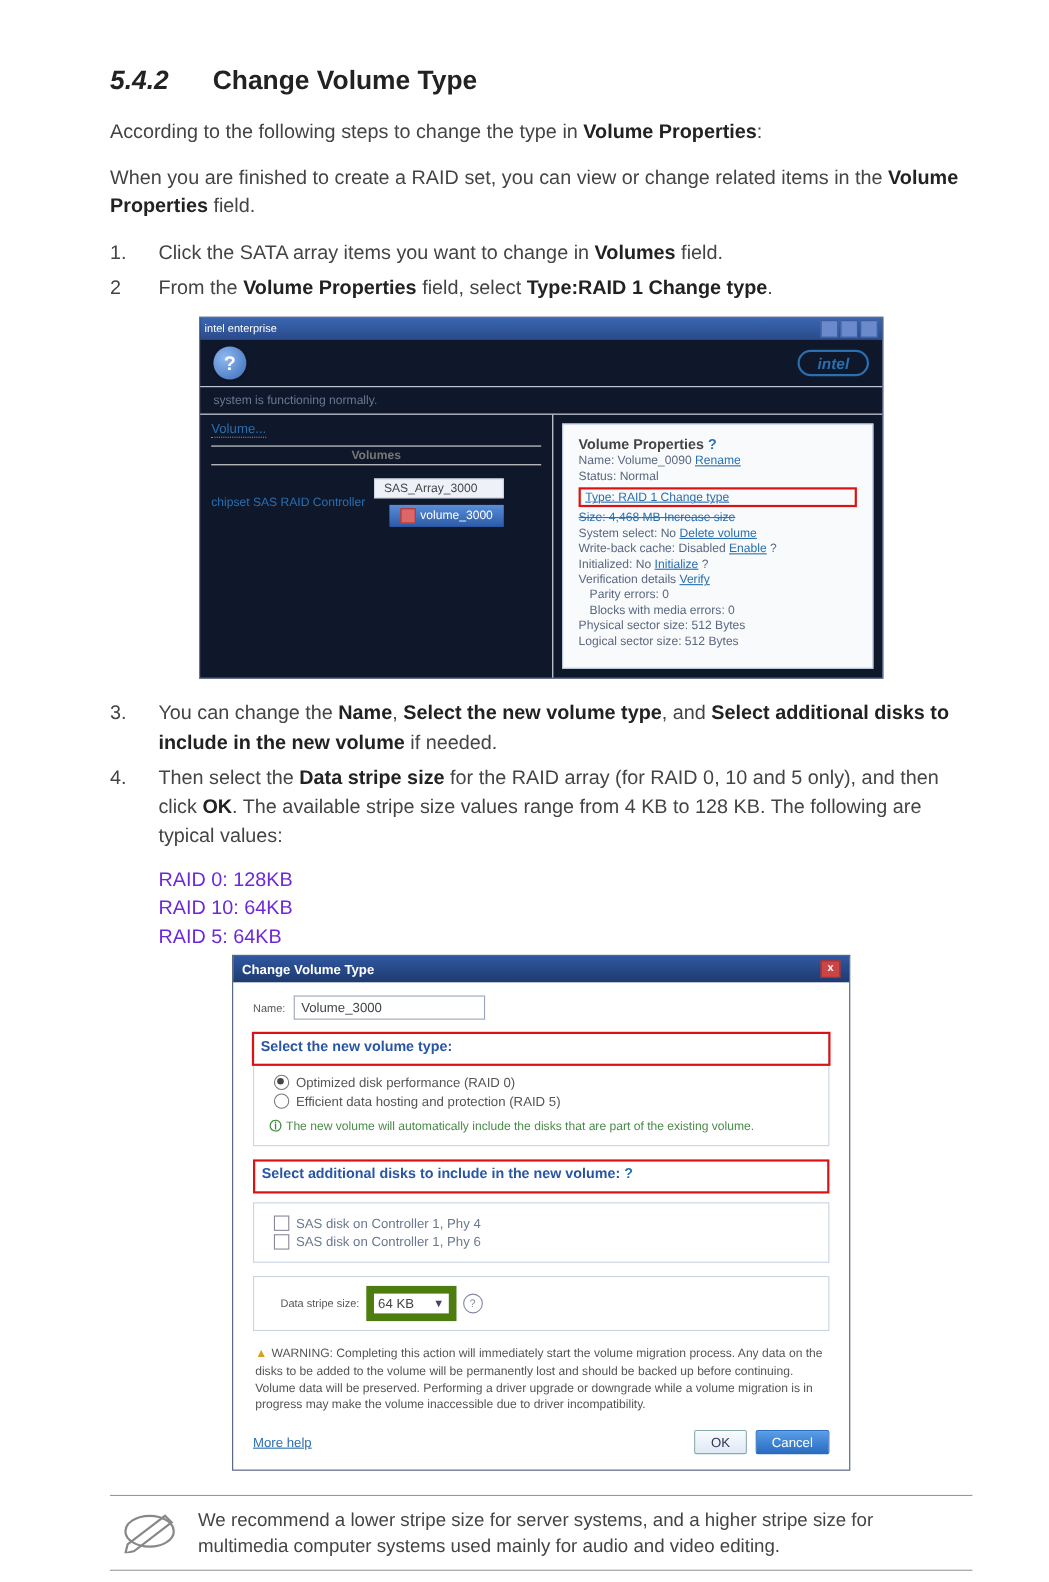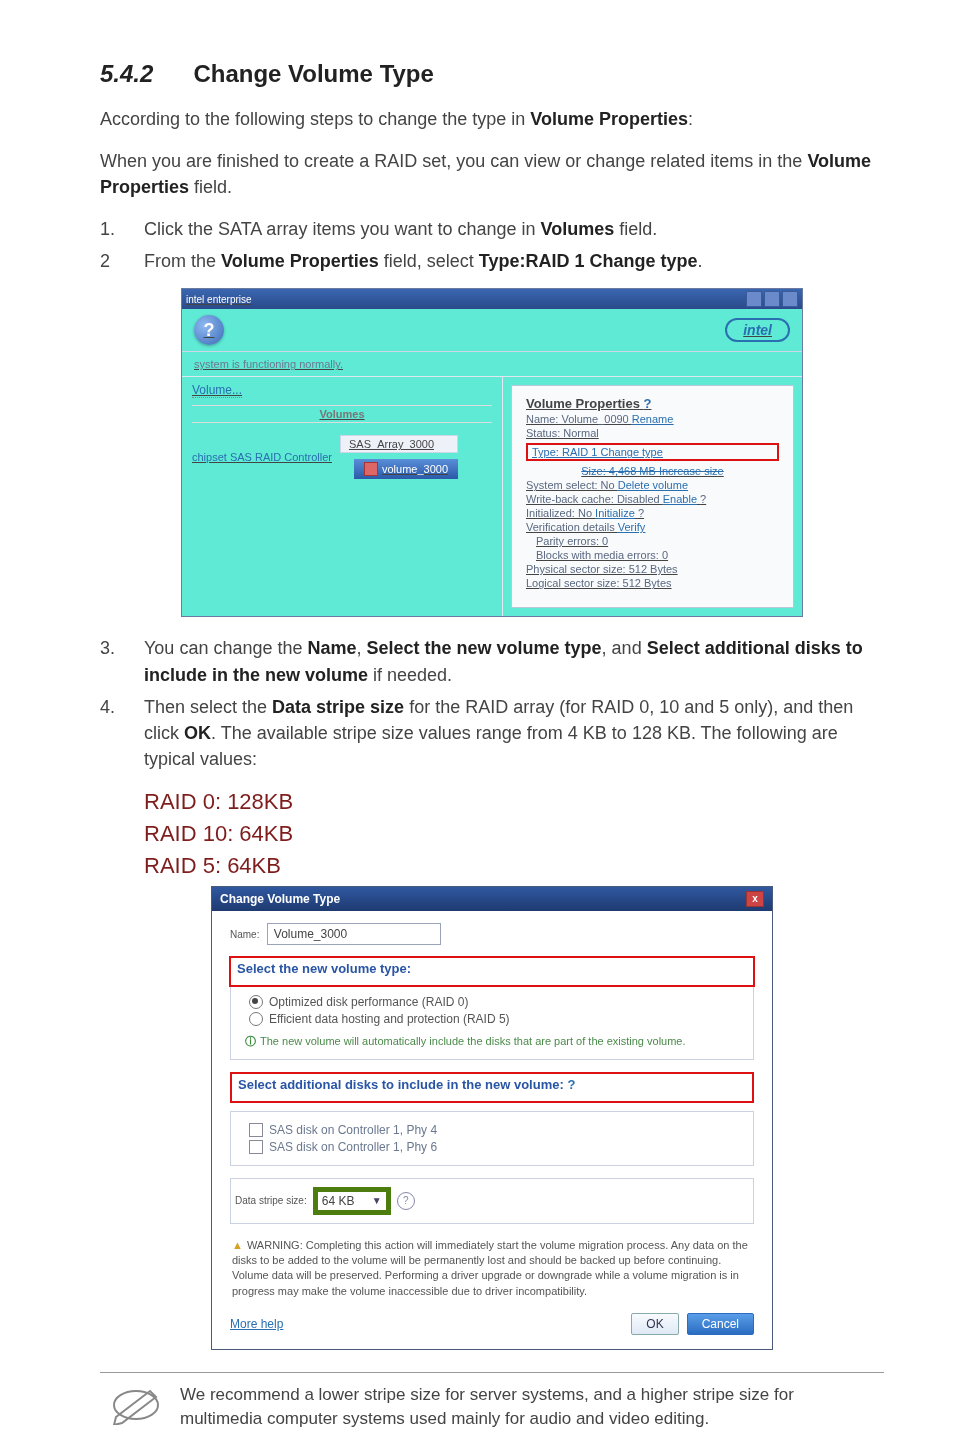--- a/index.html
+++ b/index.html
@@ -35,31 +35,30 @@
   ol.steps li {
     font-size: 18px;
     line-height: 1.45;
     color: #444;
     margin: 0 0 6px 0;
     display: flex;
   }
   ol.steps li .num { width: 44px; flex: 0 0 44px; }
   ol.steps li .txt { flex: 1; }
   ol.steps li .bold { font-weight: bold; color: #222; }
-  .sub-lines { margin-left: 44px; font-size: 22px; line-height: 1.45; color:#7f1d1d; }
+  .sub-lines { margin-left: 44px; font-size: 18px; line-height: 1.45; color:#6d28d9; }
 
   
   .win1-wrap { display:flex; justify-content:center; margin: 6px 0 18px 0; }
   .win1 {
     width: 620px;
     border: 1px solid #6a7aa0;
-    background: #5eead4;
+    background: #0f172a;
     font-size: 12px;
     color: #444;
-    text-decoration: underline;
   }
   .win1-titlebar {
     height: 20px;
     background: linear-gradient(#3a66b0, #2a4a8a);
     display:flex; justify-content: space-between; align-items:center;
     padding: 0 4px;
     color:#fff; font-size:10px;
   }
   .win1-ctrl { display:flex; gap:2px; }
   .win1-ctrl span { width:14px; height:14px; background:#6a8acc; border:1px solid #3a5a9a; display:block; }
@@ -115,21 +114,21 @@
     flex:1;
     padding: 10px 14px 16px 14px;
     background:#f8fafc;
     border:1px solid #bac6da;
     margin:8px;
     font-size: 11px;
     color:#5a6880;
   }
   .win1-right .hdr { font-weight:bold; color:#444; font-size:13px; margin-bottom:2px; }
   .win1-right .hdr .q { color:#2a6fb0; }
-  .win1-right .lnk { color:#2a6fb0; text-decoration: underline; text-align: center; }
+  .win1-right .lnk { color:#2a6fb0; text-decoration: underline; }
   .win1-right .redbox { border: 2px solid #d11; padding: 1px 4px; margin: 4px 0; display:block; color:#2a6fb0; }
   .win1-right .strike { text-decoration: line-through; }
   .win1-right .line { margin: 2px 0; }
   .win1-right .indent { margin-left: 10px; }
 
   
   .dlg2-wrap { display:flex; justify-content:center; margin: 4px 0 22px 0; }
   .dlg2 {
     width: 560px;
     border: 1px solid #4a5a7a;
@@ -165,21 +164,21 @@
   }
   .dlg2-radio-row { display:flex; align-items:center; gap:6px; margin:3px 0 3px 8px; color:#555; }
   .dlg2-radio { width:12px; height:12px; border:1px solid #777; border-radius:50%; display:inline-block; position:relative; }
   .dlg2-radio.checked::after { content:""; width:6px; height:6px; background:#444; border-radius:50%; position:absolute; top:2px; left:2px; }
   .dlg2-info { color:#4a8a4a; font-size:11px; margin:8px 0 0 4px; }
   .dlg2-info .i-icon { color:#3a8a3a; font-weight:bold; margin-right:4px; }
   .dlg2-check-row { display:flex; align-items:center; gap:6px; margin:3px 0 3px 8px; color:#6a7890; }
   .dlg2-checkbox { width:12px; height:12px; border:1px solid #889; display:inline-block; }
   .dlg2-stripe-row { display:flex; align-items:center; gap:6px; }
   .dlg2-select {
-    border:5px solid #4d7c0f; padding:2px 4px; width:60px; display:flex; justify-content:space-between; align-items:center;
+    border:7px solid #4d7c0f; padding:2px 4px; width:60px; display:flex; justify-content:space-between; align-items:center;
     font-size:12px; color:#444; background:#fff;
   }
   .dlg2-select .arrow { color:#446; font-size:10px; }
   .dlg2-help-round { width:16px; height:16px; border:1px solid #88a; border-radius:50%; color:#88a; display:flex; align-items:center; justify-content:center; font-size:10px; }
   .dlg2-warning { font-size:11px; color:#555; margin: 14px 2px 14px 2px; line-height:1.4; }
   .dlg2-warning .w-icon { color:#d7a020; font-weight:bold; margin-right:4px; }
   .dlg2-footer { display:flex; justify-content: space-between; align-items:center; margin-top: 8px; }
   .dlg2-more { color:#2a6fb0; text-decoration: underline; font-size:12px; }
   .dlg2-buttons { display:flex; gap:8px; }
   .dlg2-btn {
@@ -333,21 +332,21 @@
               <span class="dlg2-checkbox"></span>
               <span>SAS disk on Controller 1, Phy 4</span>
             </div>
             <div class="dlg2-check-row">
               <span class="dlg2-checkbox"></span>
               <span>SAS disk on Controller 1, Phy 6</span>
             </div>
           </div>
         </div>
 
-        <div class="dlg2-group" style="padding:8px 4px;">
+        <div class="dlg2-group" style="padding:8px 24px;">
           <div class="dlg2-stripe-row">
             <span class="dlg2-label">Data stripe size:</span>
             <span class="dlg2-select">
               <span>64 KB</span>
               <span class="arrow">▼</span>
             </span>
             <span class="dlg2-help-round">?</span>
           </div>
         </div>
 

